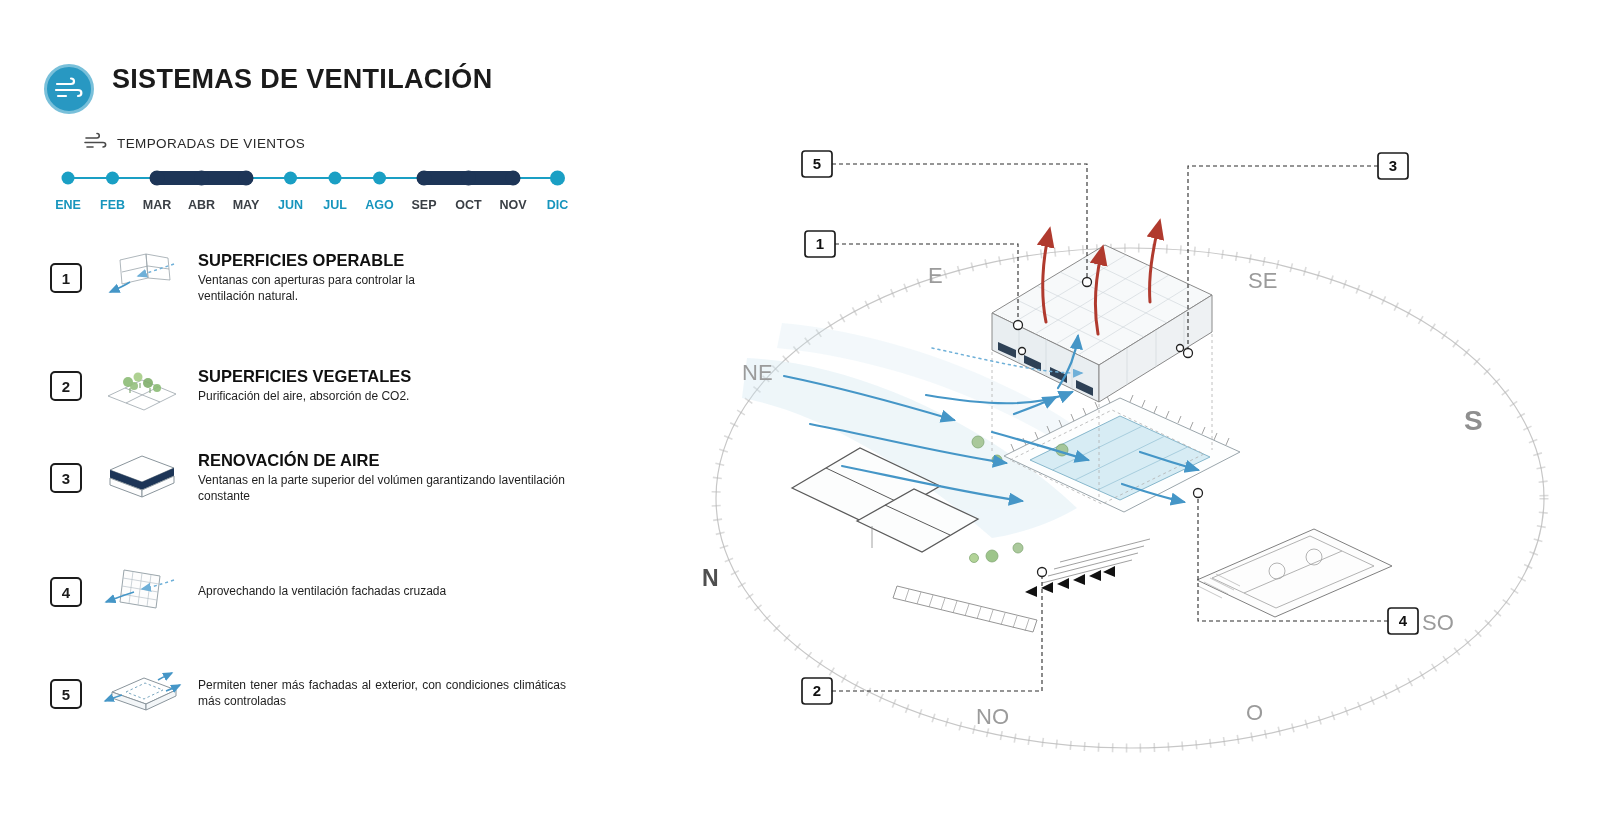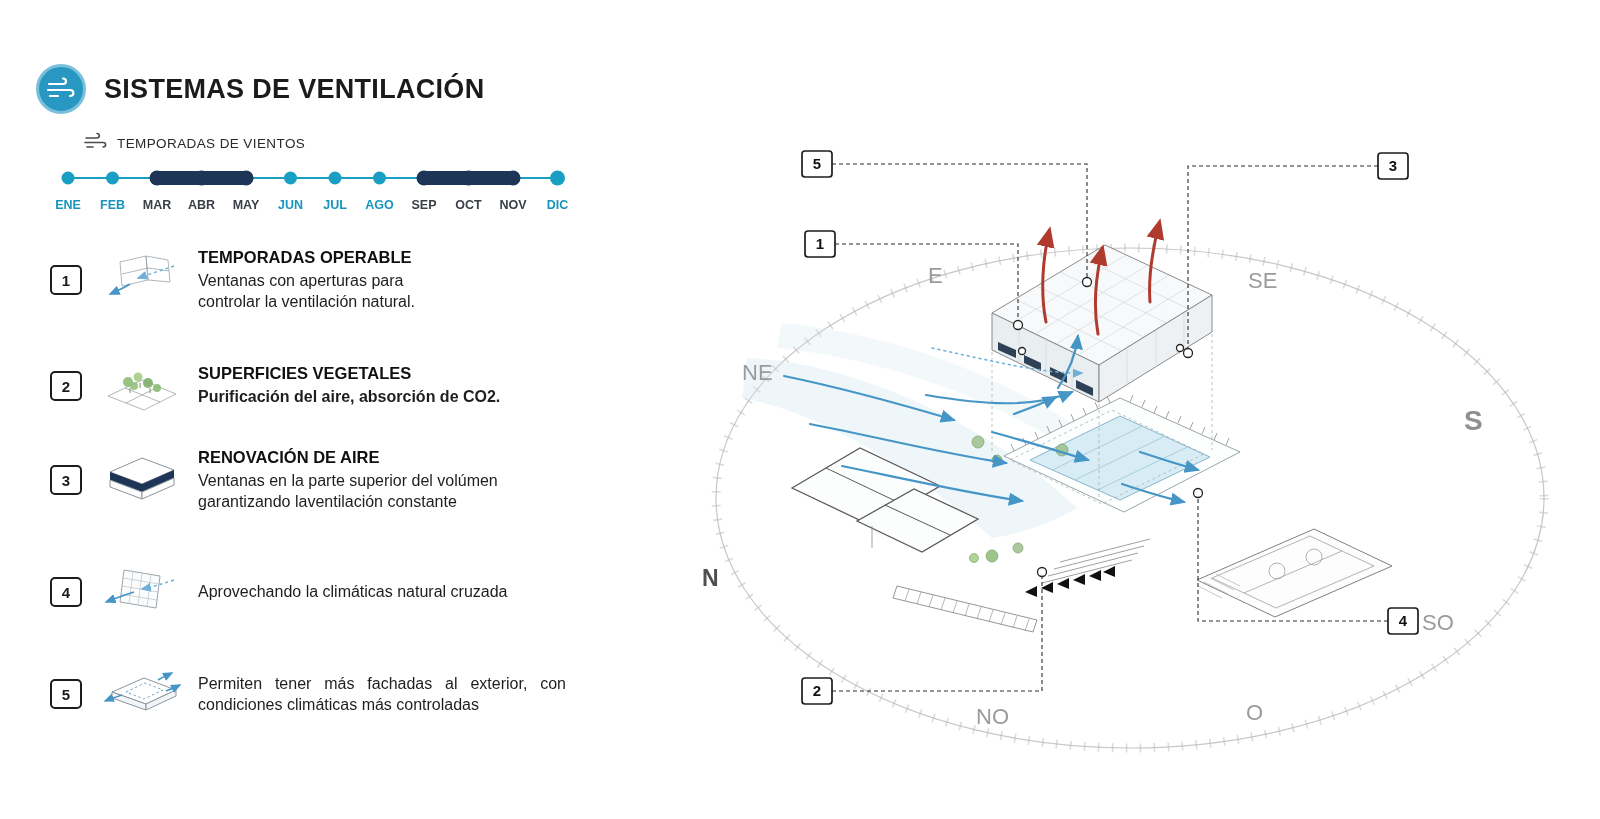--- a/index.html
+++ b/index.html
@@ -1,20 +1,20 @@
 <!DOCTYPE html>
 <html><head>
 <meta charset="utf-8">
 <style>
   html,body{margin:0;padding:0;background:#fff;}
   .page{position:relative;width:1600px;height:819px;background:#ffffff;overflow:hidden;
         font-family:"Liberation Sans",sans-serif;color:#1b1b1b;}
 
   
-  .header{position:absolute;left:36px;top:64px;display:flex;align-items:center;gap:18px;}
+  .header{position:absolute;left:44px;top:64px;display:flex;align-items:flex-start;gap:18px;}
   .header-icon{width:50px;height:50px;border-radius:50%;background:#2898c2;border:3px solid #79c0da;
                display:flex;align-items:center;justify-content:center;box-sizing:border-box;}
   .page-title{font-size:27px;font-weight:bold;letter-spacing:.3px;color:#1b1b1b;margin:0;}
 
   
   .seasons-row{position:absolute;left:84px;top:132px;display:flex;align-items:center;gap:9px;}
   .seasons-label{font-size:13.5px;letter-spacing:.4px;color:#2a2a2a;}
   .timeline{position:absolute;left:56px;top:164px;}
   .timeline .rail{stroke:#1a9fc4;stroke-width:2;}
   .timeline .season-bar{fill:#1d3557;}
@@ -22,24 +22,24 @@
   .timeline circle.dot.windy{fill:#1d3557;}
   .timeline text.month{font-size:12.5px;fill:#1795bd;text-anchor:middle;font-weight:bold;}
   .timeline text.month.windy{fill:#3a3f45;}
 
   
   .legend-item{position:absolute;left:50px;width:516px;display:grid;
                grid-template-columns:36px 100px 1fr;column-gap:6px;align-items:center;}
   .num-box{width:28px;height:26px;border:2px solid #1c1c1c;border-radius:5px;background:#fff;
            display:flex;align-items:center;justify-content:center;font-size:15px;font-weight:bold;}
   .item-title{font-size:16.5px;font-weight:bold;color:#101010;margin-bottom:3px;}
-  .item-desc{font-size:16px;color:#1e1e1e;line-height:1.32;}
+  .item-desc{font-size:12px;color:#1e1e1e;line-height:1.32;}
   .li-1{top:248px;} .li-2{top:356px;} .li-3{top:448px;} .li-4{top:562px;} .li-5{top:664px;}
   .li-1 .item-desc{max-width:272px;}
-  .li-2 .item-desc{max-width:380px;font-weight:bold;}
+  .li-2 .item-desc{max-width:380px;}
   .li-3 .item-desc{max-width:380px;}
   .li-4 .item-desc{max-width:372px;text-align:justify;}
   .li-5 .item-desc{max-width:372px;text-align:justify;}
   .item-icon{justify-self:center;}
 
   
   .diagram{position:absolute;left:692px;top:108px;width:890px;height:700px;}
   .cp{font-size:22px;fill:#9b9b9b;}
   .cp-strong{font-size:23px;fill:#4f4f4f;font-weight:bold;}
   .cp-big{font-size:28px;fill:#8f8f8f;font-weight:bold;}
@@ -117,21 +117,21 @@
       <svg width="84" height="56" viewBox="0 0 84 56">
         <polygon class="thin" points="20,12 46,6 48,30 22,36" fill="#fbfcfd"></polygon>
         <polygon class="thin" points="46,6 68,10 70,32 48,30" fill="#fdfdfe"></polygon>
         <line class="thin" x1="22" y1="24" x2="48" y2="18"></line>
         <line class="thin" x1="48" y1="18" x2="69" y2="21"></line>
         <path d="M74,16 C62,20 50,24 38,28" fill="none" stroke="#6fb0d8" stroke-width="1.5" stroke-dasharray="3 3" marker-end="url(#mBd)"></path>
         <path d="M30,34 C24,38 17,41 10,44" fill="none" stroke="#4596c7" stroke-width="1.6" marker-end="url(#mB)"></path>
       </svg>
     </div>
     <div class="item-text">
-      <div class="item-title">TEMPORADAS OPERABLE</div>
+      <div class="item-title">SUPERFICIES OPERABLE</div>
       <div class="item-desc">Ventanas con aperturas para controlar la ventilación natural.</div>
     </div>
   </div>
 
   <div class="legend-item li-2">
     <div class="num-box">2</div>
     <div class="item-icon">
       <svg width="84" height="56" viewBox="0 0 84 56">
         <polygon class="thin" points="8,40 42,24 76,38 44,54" fill="#f6f9f6"></polygon>
         <line class="thin" x1="25" y1="32" x2="60" y2="46"></line>
@@ -172,21 +172,21 @@
     <div class="item-icon">
       <svg width="84" height="56" viewBox="0 0 84 56">
         <polygon points="24,8 60,14 56,46 20,40" fill="#fdfdfd" stroke="#9aa5ab" stroke-width="1"></polygon>
         <path d="M33,9.5 L29,41.5 M42,11 L38,43 M51,12.5 L47,44.5" stroke="#b8c2c8" stroke-width=".7"></path>
         <path d="M23,16 L59,22 M22,24 L58,30 M21,32 L57,38" stroke="#b8c2c8" stroke-width=".7"></path>
         <path d="M74,18 C62,22 52,25 42,27" fill="none" stroke="#6fb0d8" stroke-width="1.5" stroke-dasharray="3 3" marker-end="url(#mBd)"></path>
         <path d="M34,30 C24,33 14,37 6,40" fill="none" stroke="#4596c7" stroke-width="1.6" marker-end="url(#mB)"></path>
       </svg>
     </div>
     <div class="item-text">
-      <div class="item-desc">Aprovechando la climáticas natural cruzada</div>
+      <div class="item-desc">Aprovechando la ventilación fachadas cruzada</div>
     </div>
   </div>
 
   <div class="legend-item li-5">
     <div class="num-box">5</div>
     <div class="item-icon">
       <svg width="84" height="56" viewBox="0 0 84 56">
         <polygon points="12,28 44,14 76,26 46,40" fill="#ffffff" stroke="#8a959c" stroke-width="1"></polygon>
         <polygon points="12,28 12,34 46,46 46,40" fill="#f3f6f8" stroke="#8a959c" stroke-width="1"></polygon>
         <polygon points="76,26 76,32 46,46 46,40" fill="#f3f6f8" stroke="#8a959c" stroke-width="1"></polygon>

